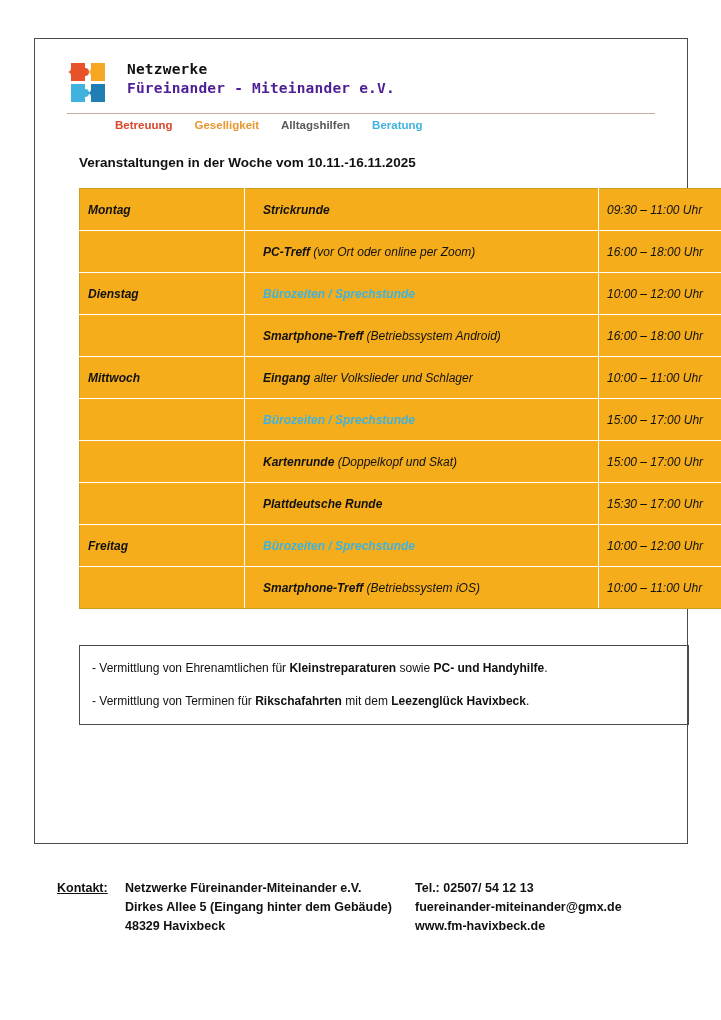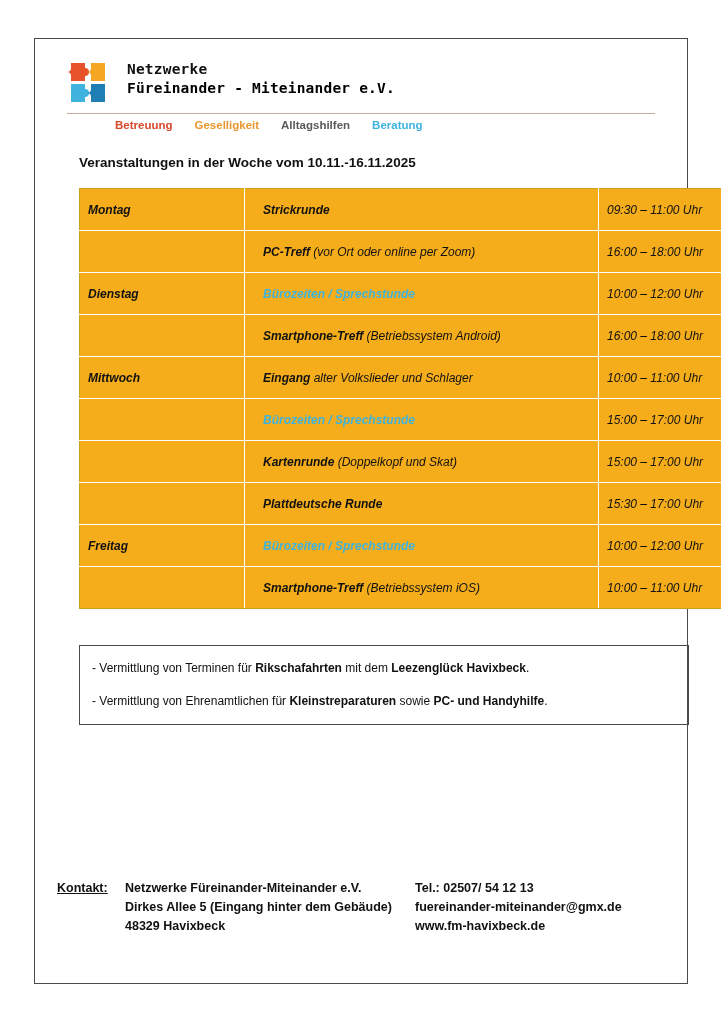--- a/index.html
+++ b/index.html
@@ -12,21 +12,21 @@
     height: 1020px;
     font-family: "Liberation Sans", sans-serif;
     color: #000000;
     overflow: hidden;
   }
   .page {
     position: absolute;
     left: 34px;
     top: 38px;
     width: 654px;
-    height: 946px;
+    height: 806px;
     border: 1px solid #4a4a4a;
     box-sizing: border-box;
     background: #ffffff;
   }
   .inner {
     position: absolute;
     left: 22px;
     top: 18px;
     right: 22px;
   }
@@ -55,21 +55,21 @@
     letter-spacing: 0.2px;
     line-height: 19px;
     color: #111111;
   }
   .org-line2 {
     font-family: "DejaVu Sans Mono", monospace;
     font-weight: bold;
     font-size: 14.5px;
     letter-spacing: 0.2px;
     line-height: 19px;
-    color: #000000;
+    color: #4c1d95;
   }
   .rule {
     margin: 6px 10px 0 10px;
     border-top: 1px solid #c8a9a0;
   }
   .navbar {
     display: flex;
     gap: 22px;
     padding: 5px 0 0 18px;
     font-size: 11.5px;
@@ -244,24 +244,24 @@
         <tr class="row outer-bottom">
           <td class="day first-col"></td>
           <td><span class="ev-strong">Smartphone-Treff</span><span> (Betriebssystem iOS)</span></td>
           <td class="last-col">10:00 – 11:00 Uhr</td>
         </tr>
       </tbody>
     </table>
 
     <div class="notes">
       <div class="note">
+        <span>- Vermittlung von Ehrenamtlichen für </span><span class="b">Kleinstreparaturen</span><span> sowie </span><span class="b">PC- und Handyhilfe</span><span>.</span>
+      </div>
+      <div class="note">
         <span>- Vermittlung von Terminen für </span><span class="b">Rikschafahrten</span><span> mit dem </span><span class="b">Leezenglück Havixbeck</span><span>.</span>
-      </div>
-      <div class="note">
-        <span>- Vermittlung von Ehrenamtlichen für </span><span class="b">Kleinstreparaturen</span><span> sowie </span><span class="b">PC- und Handyhilfe</span><span>.</span>
       </div>
     </div>
   </div>
 
   <div class="contact">
     <div class="contact-grid">
       <div class="contact-label">Kontakt:</div>
       <div class="contact-col1">Netzwerke Füreinander-Miteinander e.V.</div>
       <div class="contact-col2">Tel.: 02507/ 54 12 13</div>
     </div>

